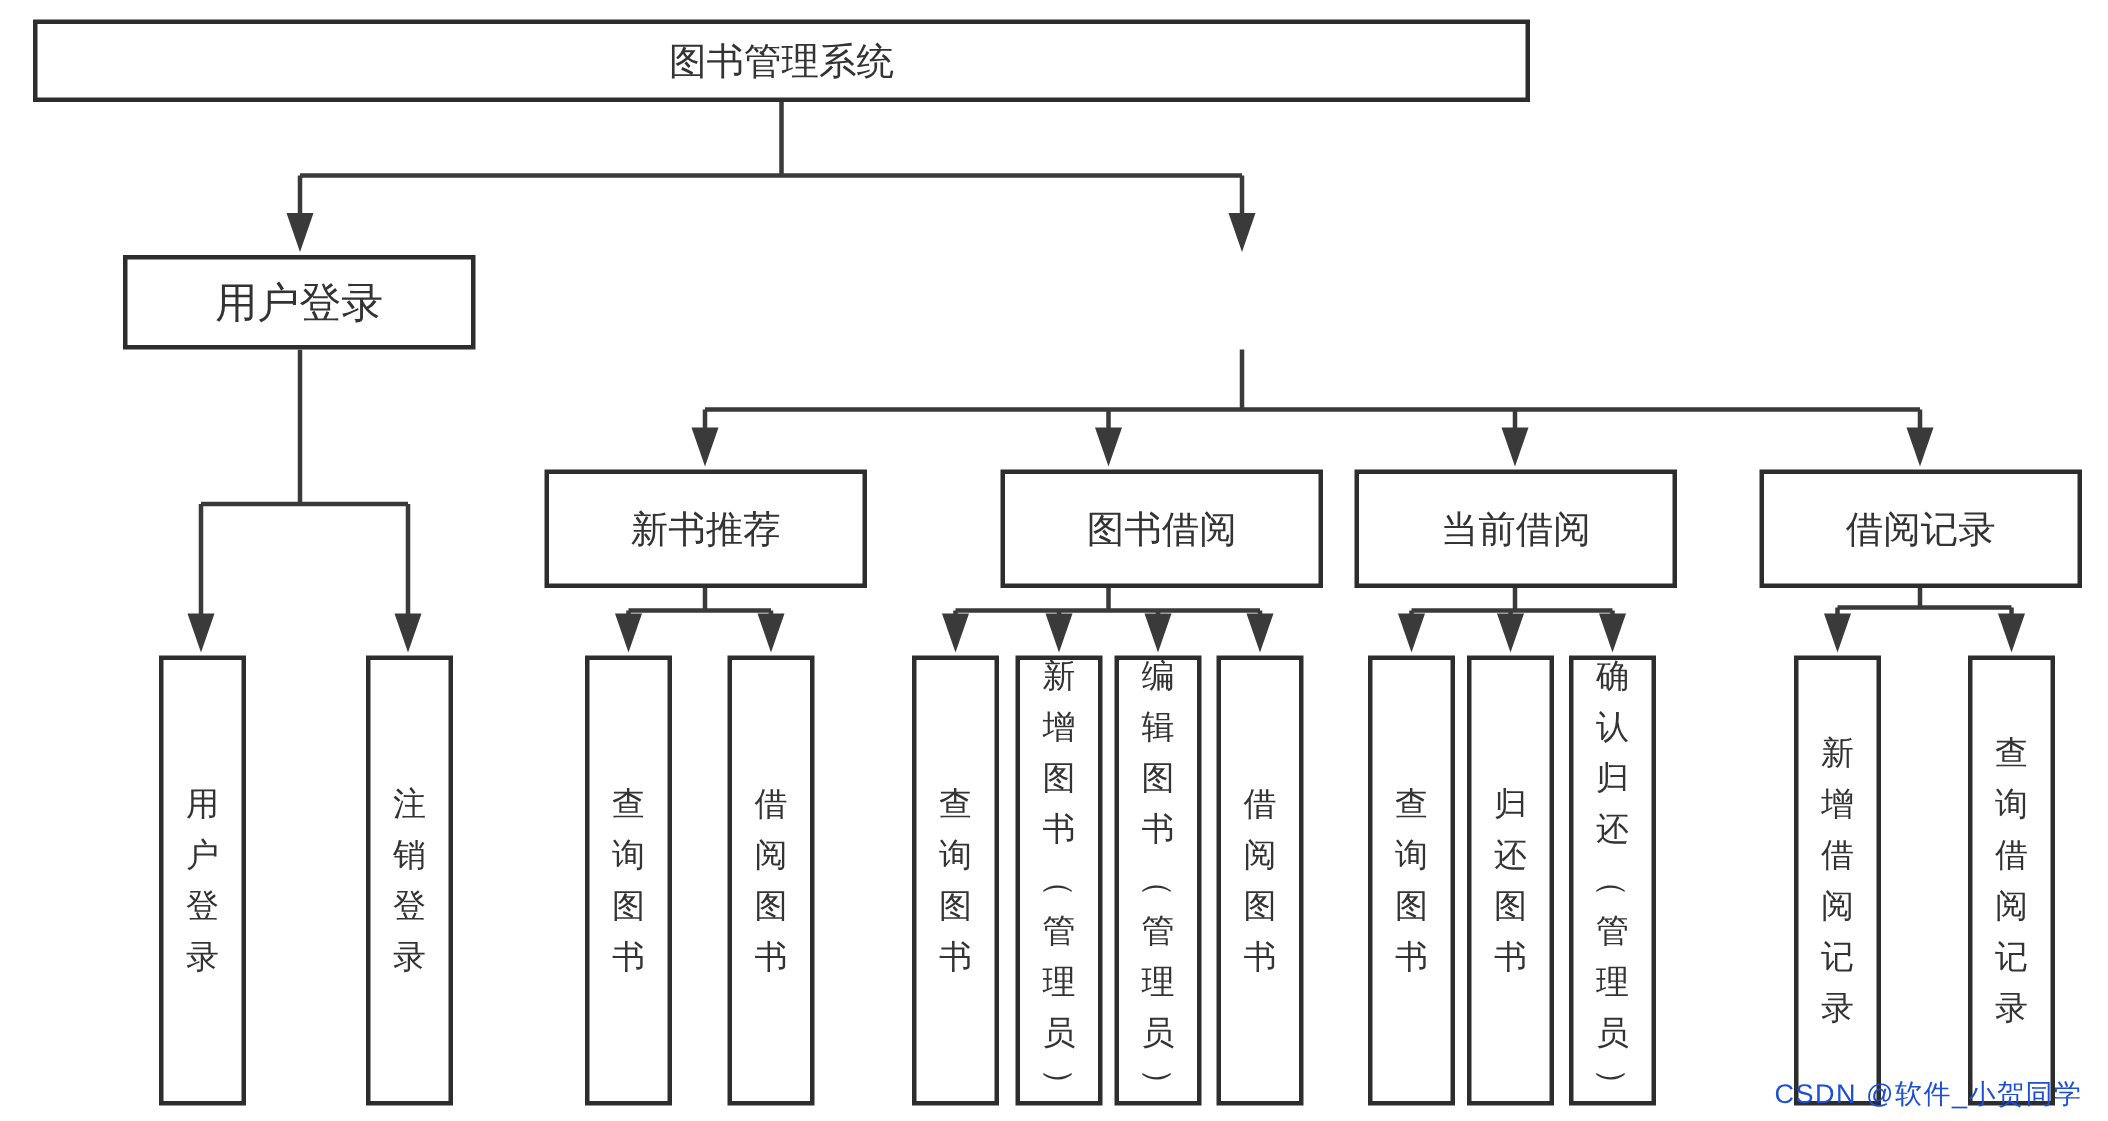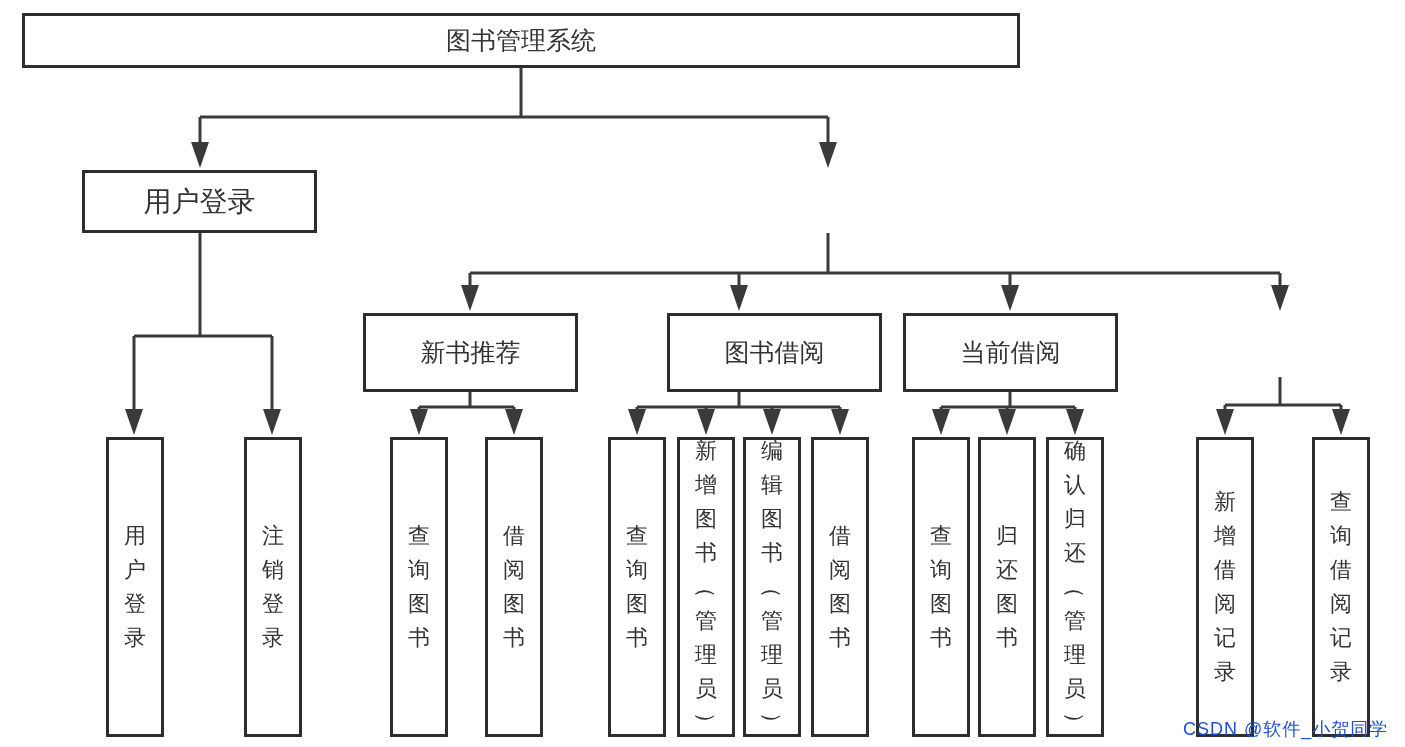--- a/index.html
+++ b/index.html
@@ -108,20 +108,23 @@
 
   <div class="node l3-node" style="left:363px;">
     <span>新书推荐</span>
   </div>
   <div class="node l3-node" style="left:632px;margin-left:35px;">
     <span>图书借阅</span>
   </div>
   <div class="node l3-node" style="left:903px;justify-content:center;">
     <span>当前借阅</span>
   </div>
+  <div class="node l3-node" style="left:1173px;">
+    <span>借阅记录</span>
+  </div>
 
   <div class="node leaf" style="left:106px;">
     <div class="vlabel">
         <span>用</span>
         <span>户</span>
         <span>登</span>
         <span>录</span>
       </div>
   </div>
   <div class="node leaf" style="left:244px;">

